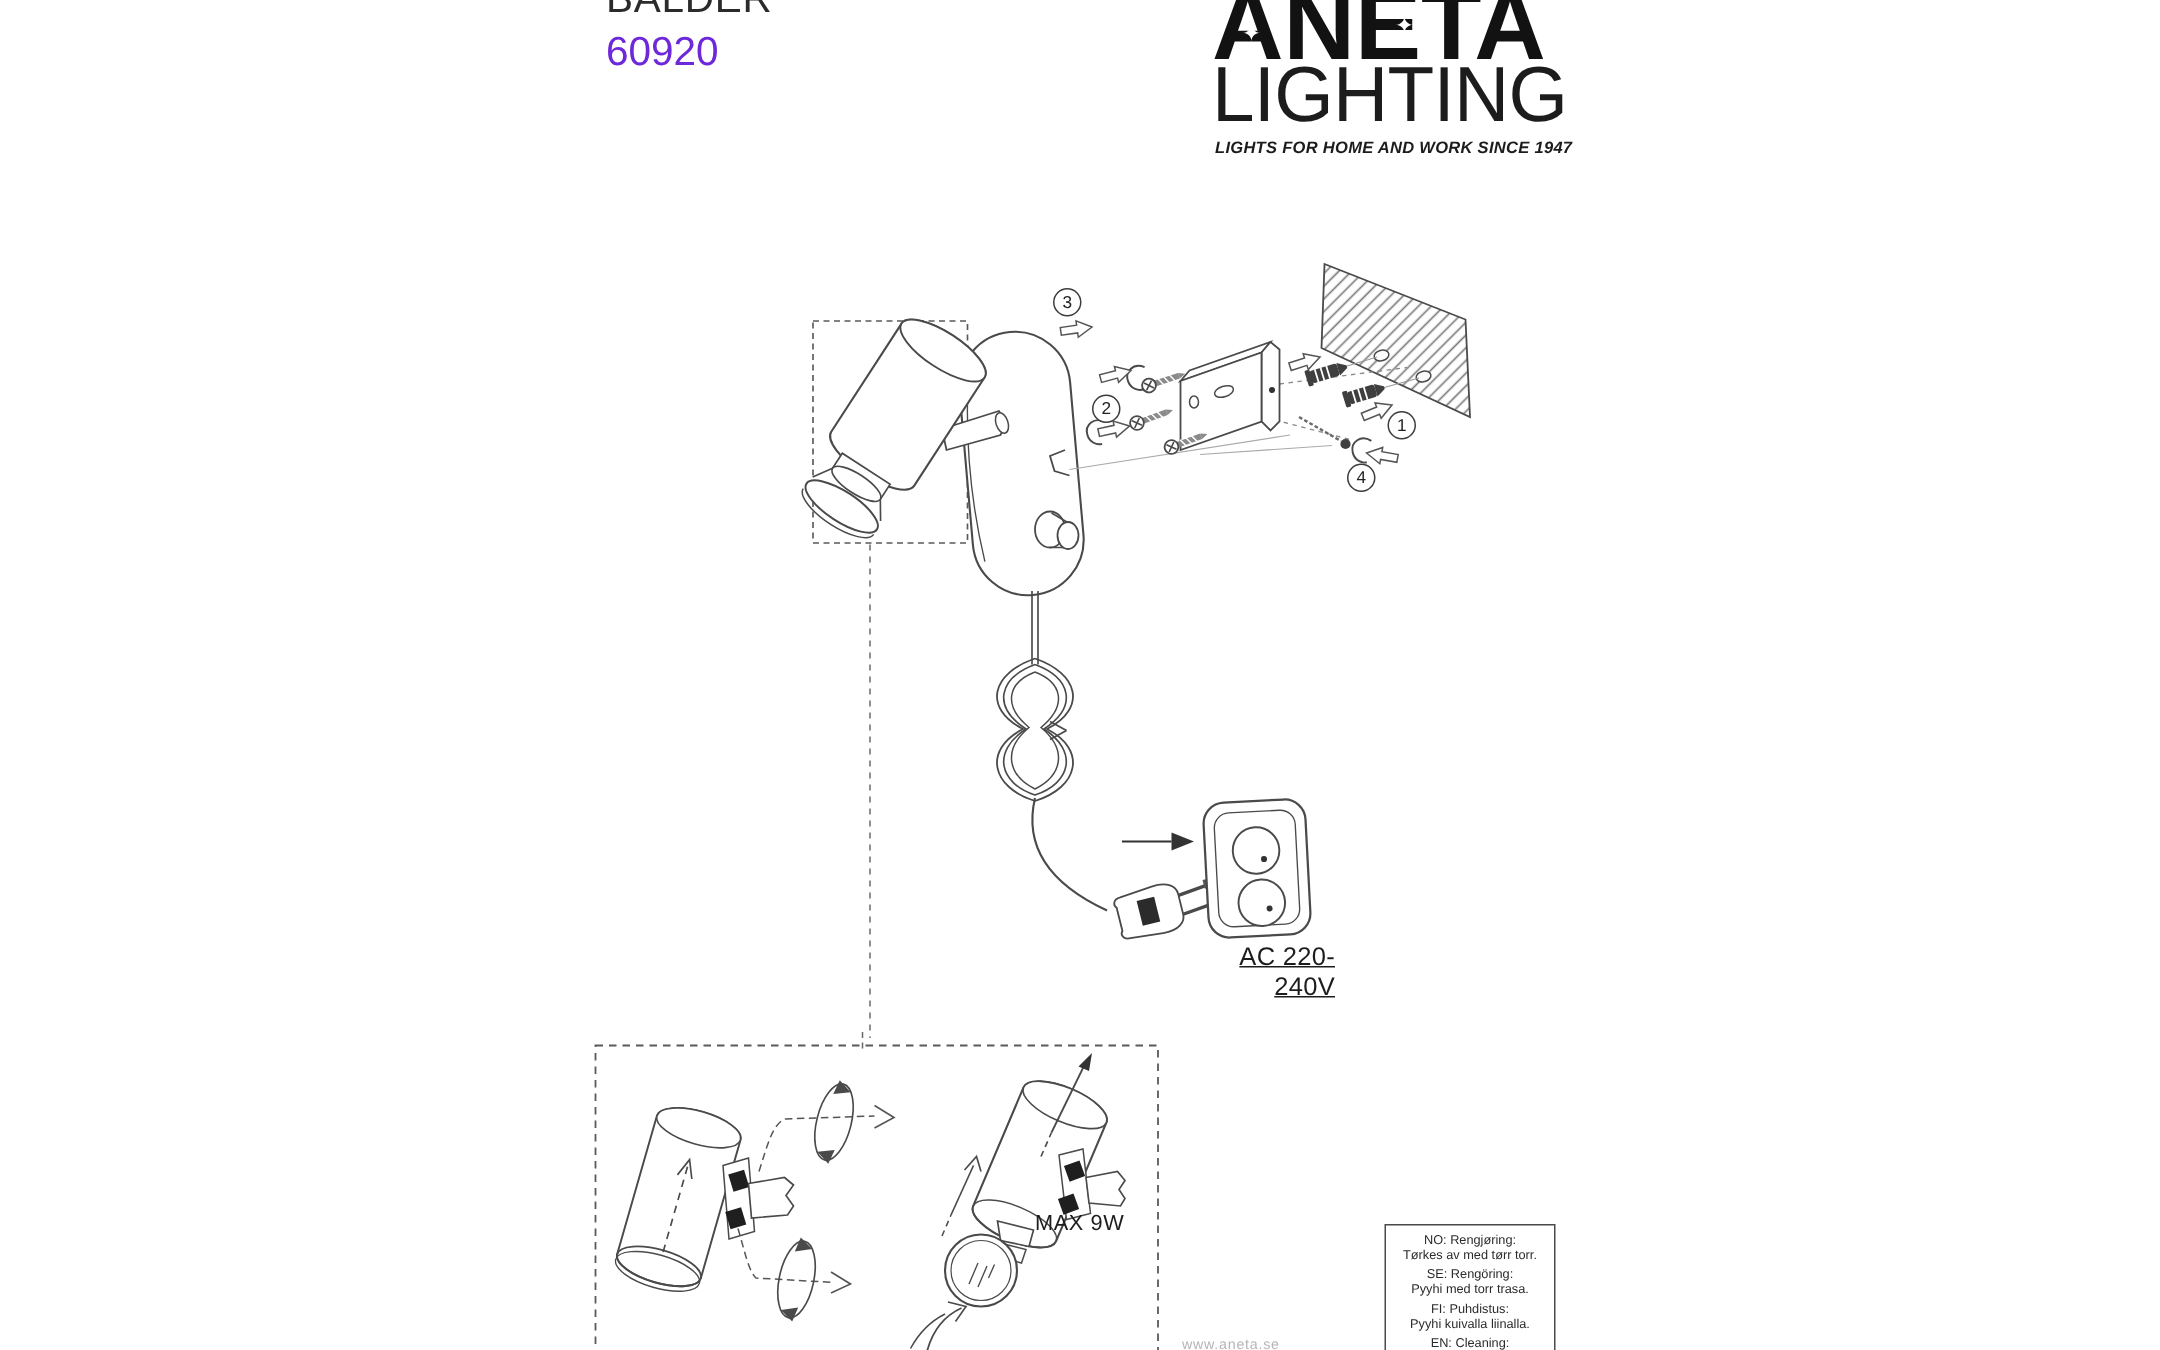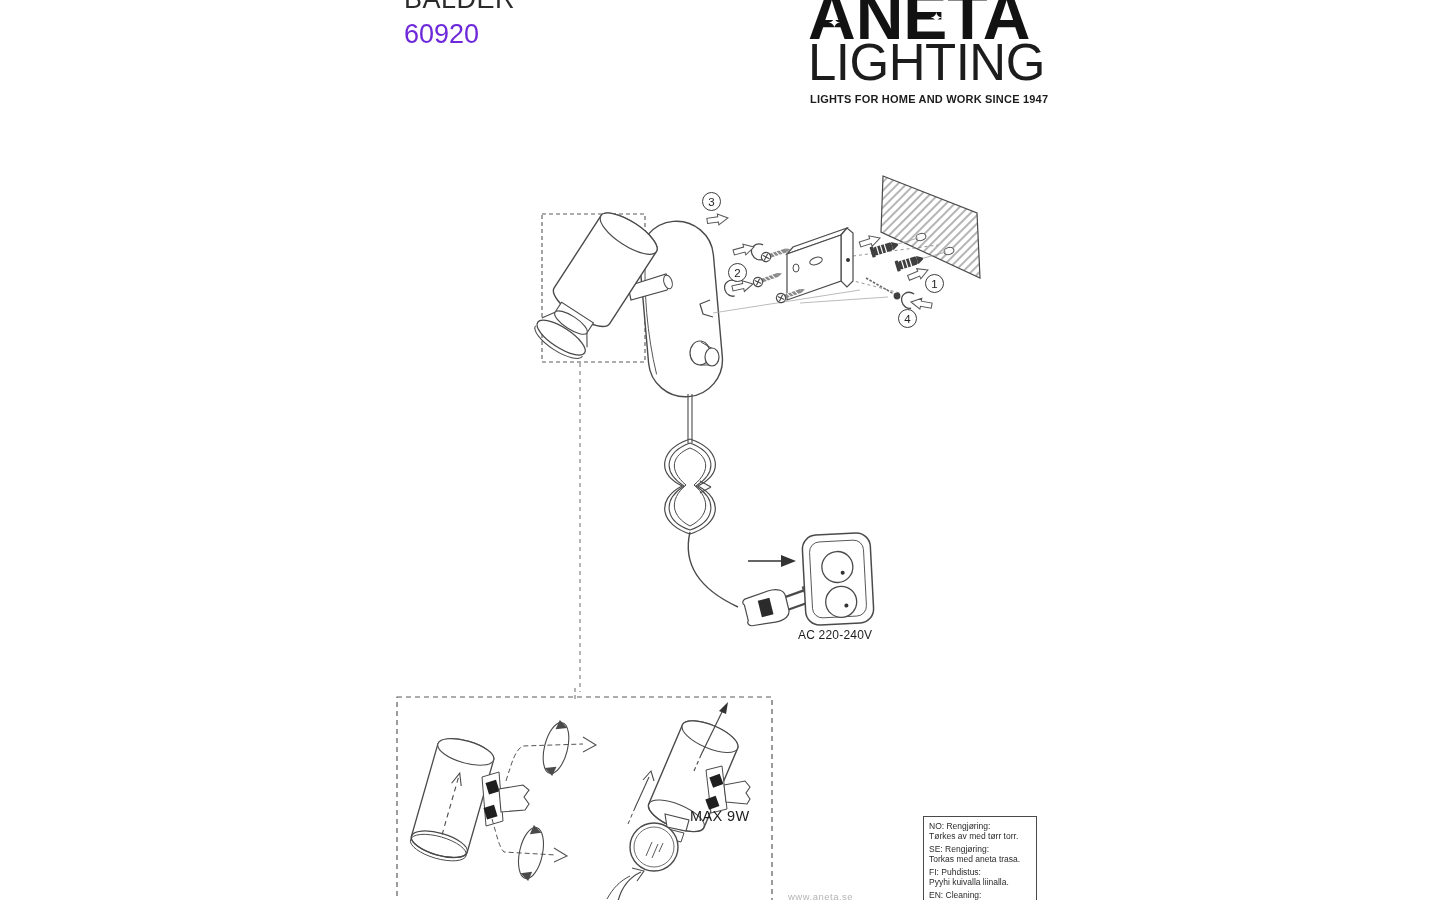--- a/index.html
+++ b/index.html
@@ -10,40 +10,40 @@
     color:#262626;
   }
   .abs{position:absolute;}
   
   .product-name{left:404px;top:-14px;font-size:27px;line-height:27px;letter-spacing:.5px;color:#2b2b2b;}
   .product-code{left:404px;top:21px;font-size:27px;line-height:27px;color:#6d28d9;}
   
   .logo{left:808px;top:13px;width:240px;height:100px;}
   .logo .brand{position:absolute;left:0;top:-30px;font-size:66px;line-height:1;font-weight:bold;color:#121212;letter-spacing:0;white-space:nowrap;}
   .logo .brand-sub{position:absolute;left:0;top:24px;font-size:51px;line-height:1;font-weight:normal;color:#1c1c1c;letter-spacing:-0.5px;white-space:nowrap;transform:scaleY(1.02);}
-  .logo .tagline{position:absolute;left:2px;top:80px;font-size:11px;line-height:12px;font-weight:bold;color:#1c1c1c;letter-spacing:.2px;white-space:nowrap;}
+  .logo .tagline{position:absolute;left:2px;top:80px;font-size:11px;line-height:12px;font-weight:bold;color:#1c1c1c;letter-spacing:.2px;white-space:nowrap;font-style:italic;}
   .sparkle{position:absolute;color:#ffffff;font-size:15px;line-height:15px;}
   .sparkle.s1{left:20px;top:2px;}
   .sparkle.s2{left:122px;top:-3px;}
   
   .step-badge{
     width:17px;height:17px;border:1.5px solid #3c3c3c;border-radius:50%;
     background:#fff;display:flex;align-items:center;justify-content:center;
     font-size:11.5px;color:#222;
   }
   
-  .power-label{left:798px;top:628px;width:92px;text-align:left;font-size:12px;color:#1d1d1d;letter-spacing:.2px;}
+  .power-label{left:798px;top:628px;width:92px;text-align:right;font-size:17px;color:#1d1d1d;letter-spacing:.2px;text-decoration:underline;}
   .wattage-label{left:690px;top:808px;font-size:14.5px;color:#1d1d1d;letter-spacing:.4px;}
   
   .cleaning-box{
     left:923px;top:816px;width:114px;height:130px;box-sizing:border-box;
     border:1.2px solid #4a4a4a;background:#fff;padding:4px 5px;
     font-size:8.5px;line-height:10px;color:#2a2a2a;
   }
-  .cleaning-box .blk{margin-bottom:3px;}
+  .cleaning-box .blk{margin-bottom:3px;text-align:center;}
   .website{left:788px;top:891px;font-size:9.5px;color:#b5b5b5;letter-spacing:.5px;}
   svg{position:absolute;left:0;top:0;}
 </style>
 </head>
 <body>
 
 <svg width="1440" height="900" viewBox="0 0 1440 900">
   <defs>
     <pattern id="hatch" patternUnits="userSpaceOnUse" width="6" height="6" patternTransform="rotate(45)">
       <line x1="3" y1="-1" x2="3" y2="7" stroke="#787878" stroke-width="1.1"></line>
@@ -278,22 +278,22 @@
 
 <div class="abs power-label">AC 220-240V</div>
 <div class="abs wattage-label">MAX 9W</div>
 
 <div class="abs cleaning-box">
   <div class="blk">
     <div>NO: Rengjøring:</div>
     <div>Tørkes av med tørr torr.</div>
   </div>
   <div class="blk">
-    <div>SE: Rengjøring:</div>
-    <div>Torkas med aneta trasa.</div>
+    <div>SE: Rengöring:</div>
+    <div>Pyyhi med torr trasa.</div>
   </div>
   <div class="blk">
     <div>FI: Puhdistus:</div>
     <div>Pyyhi kuivalla liinalla.</div>
   </div>
   <div class="blk">
     <div>EN: Cleaning:</div>
   </div>
 </div>
 

